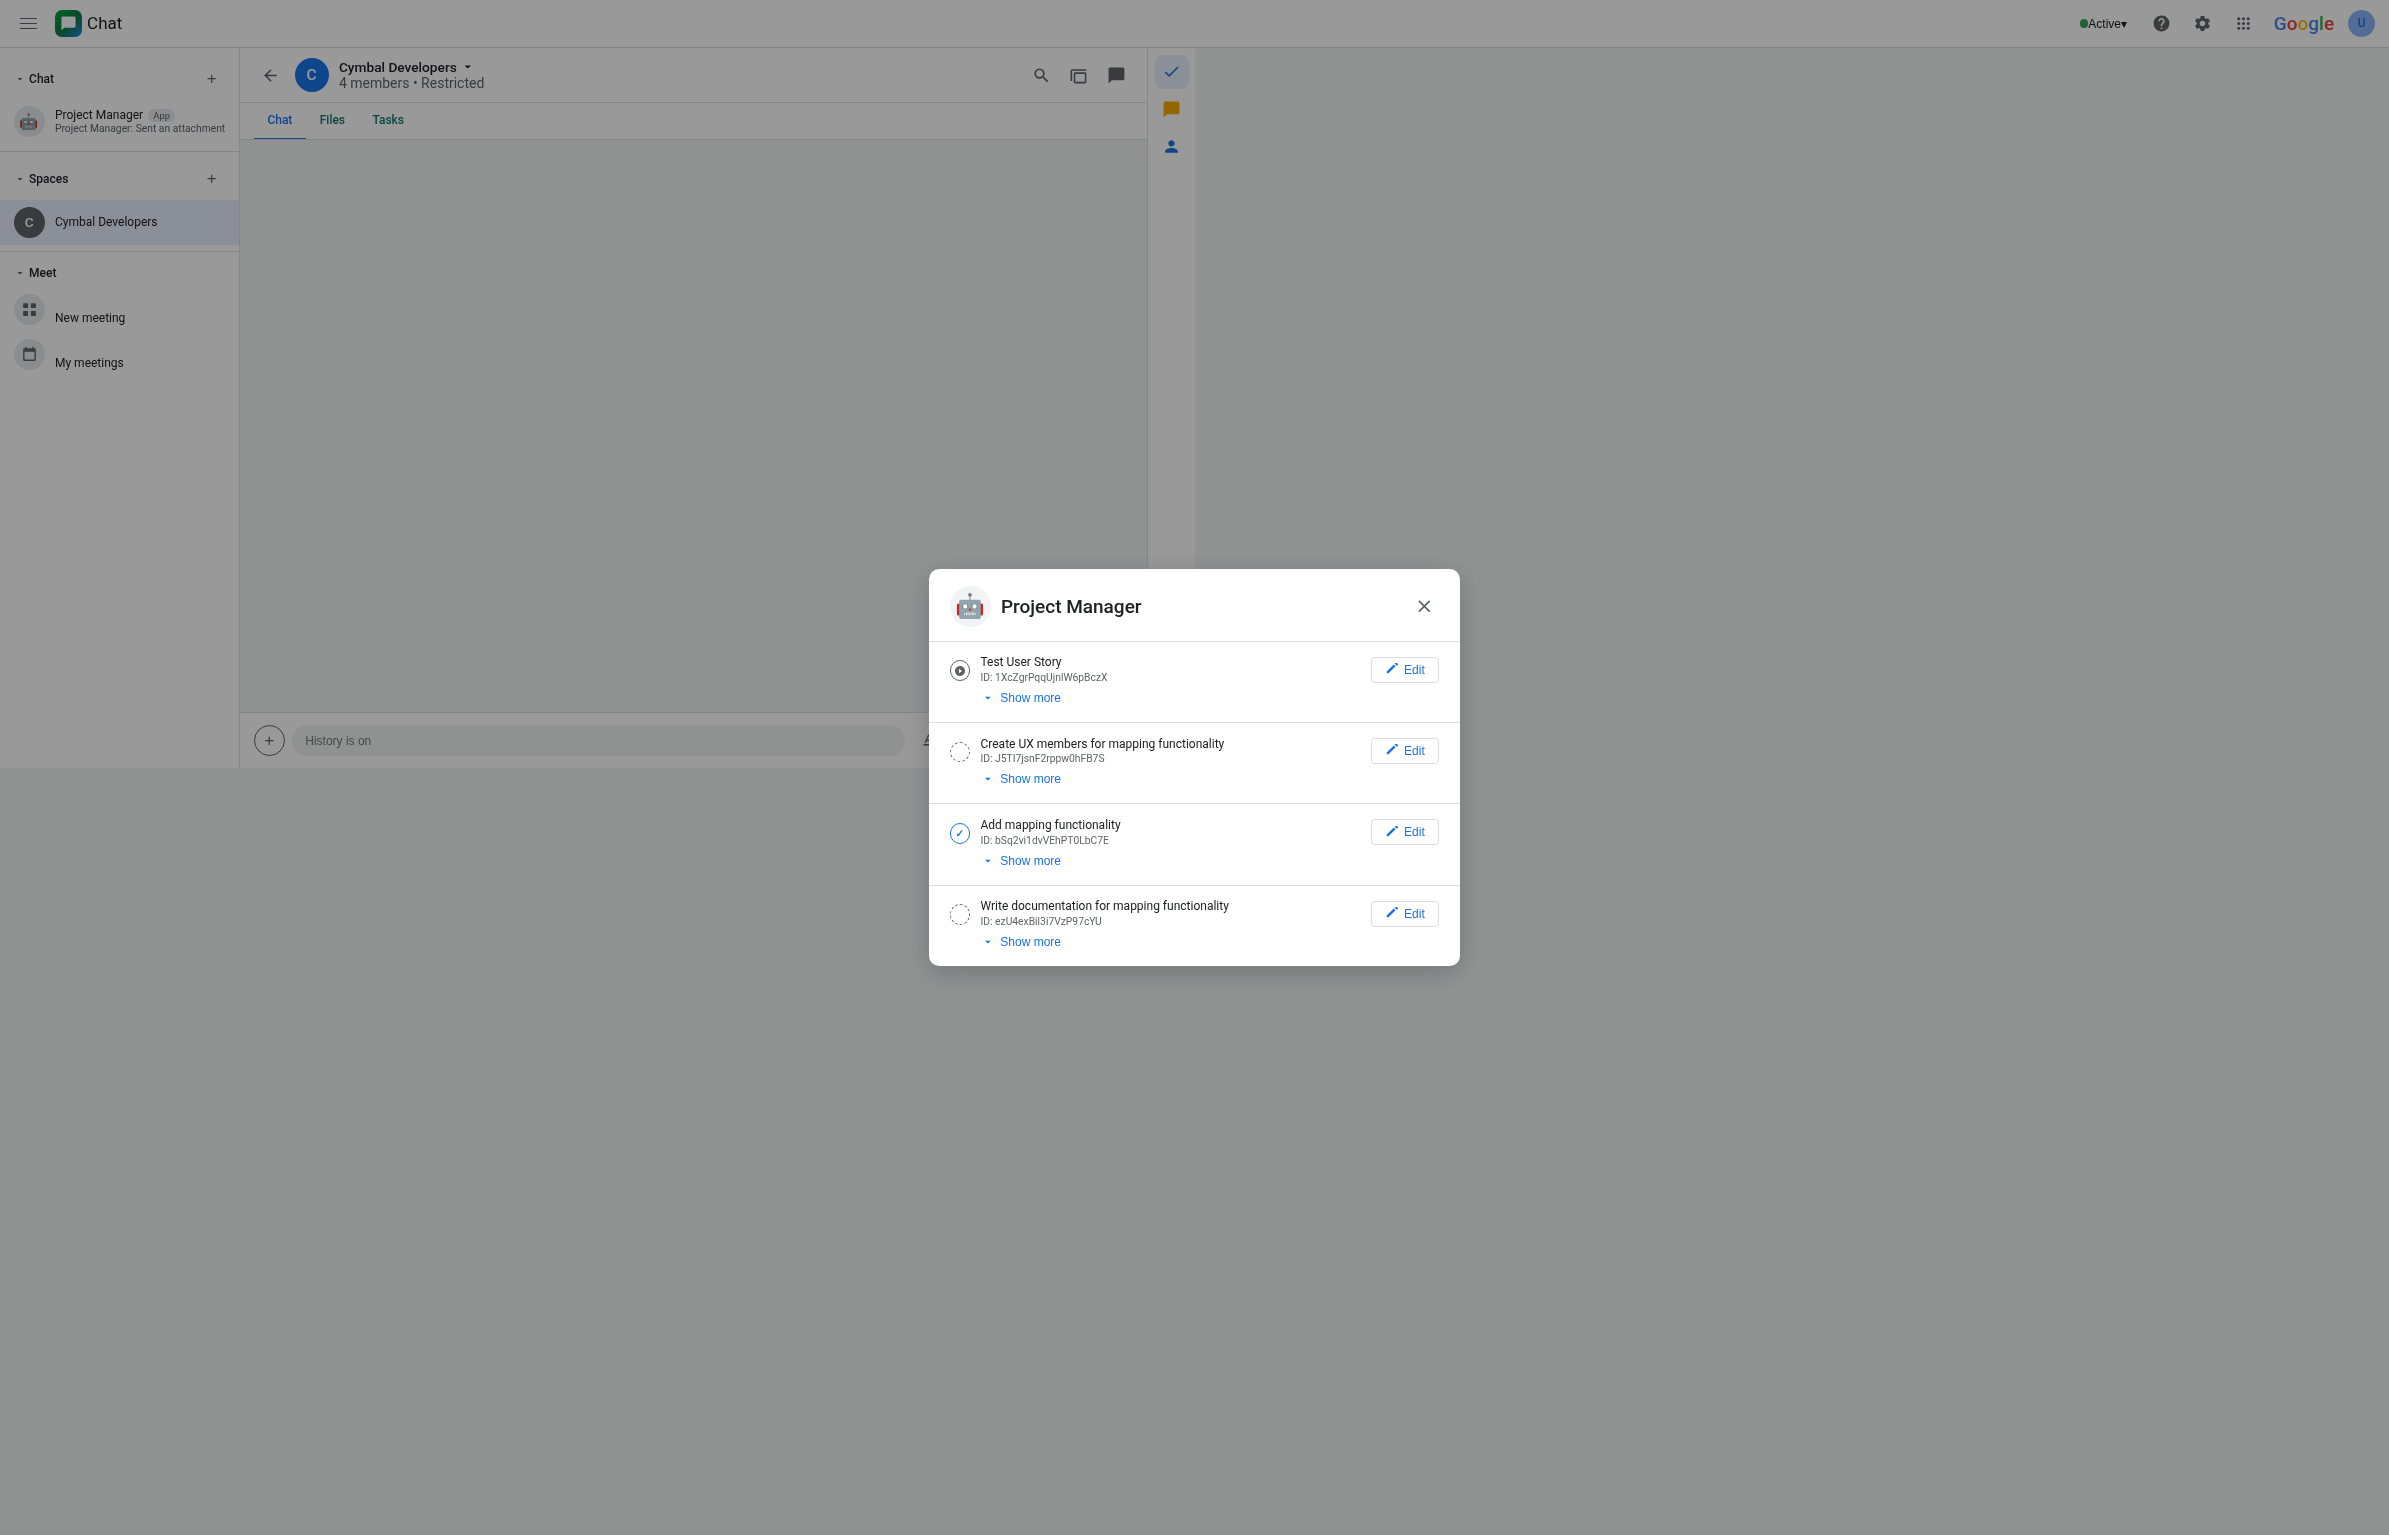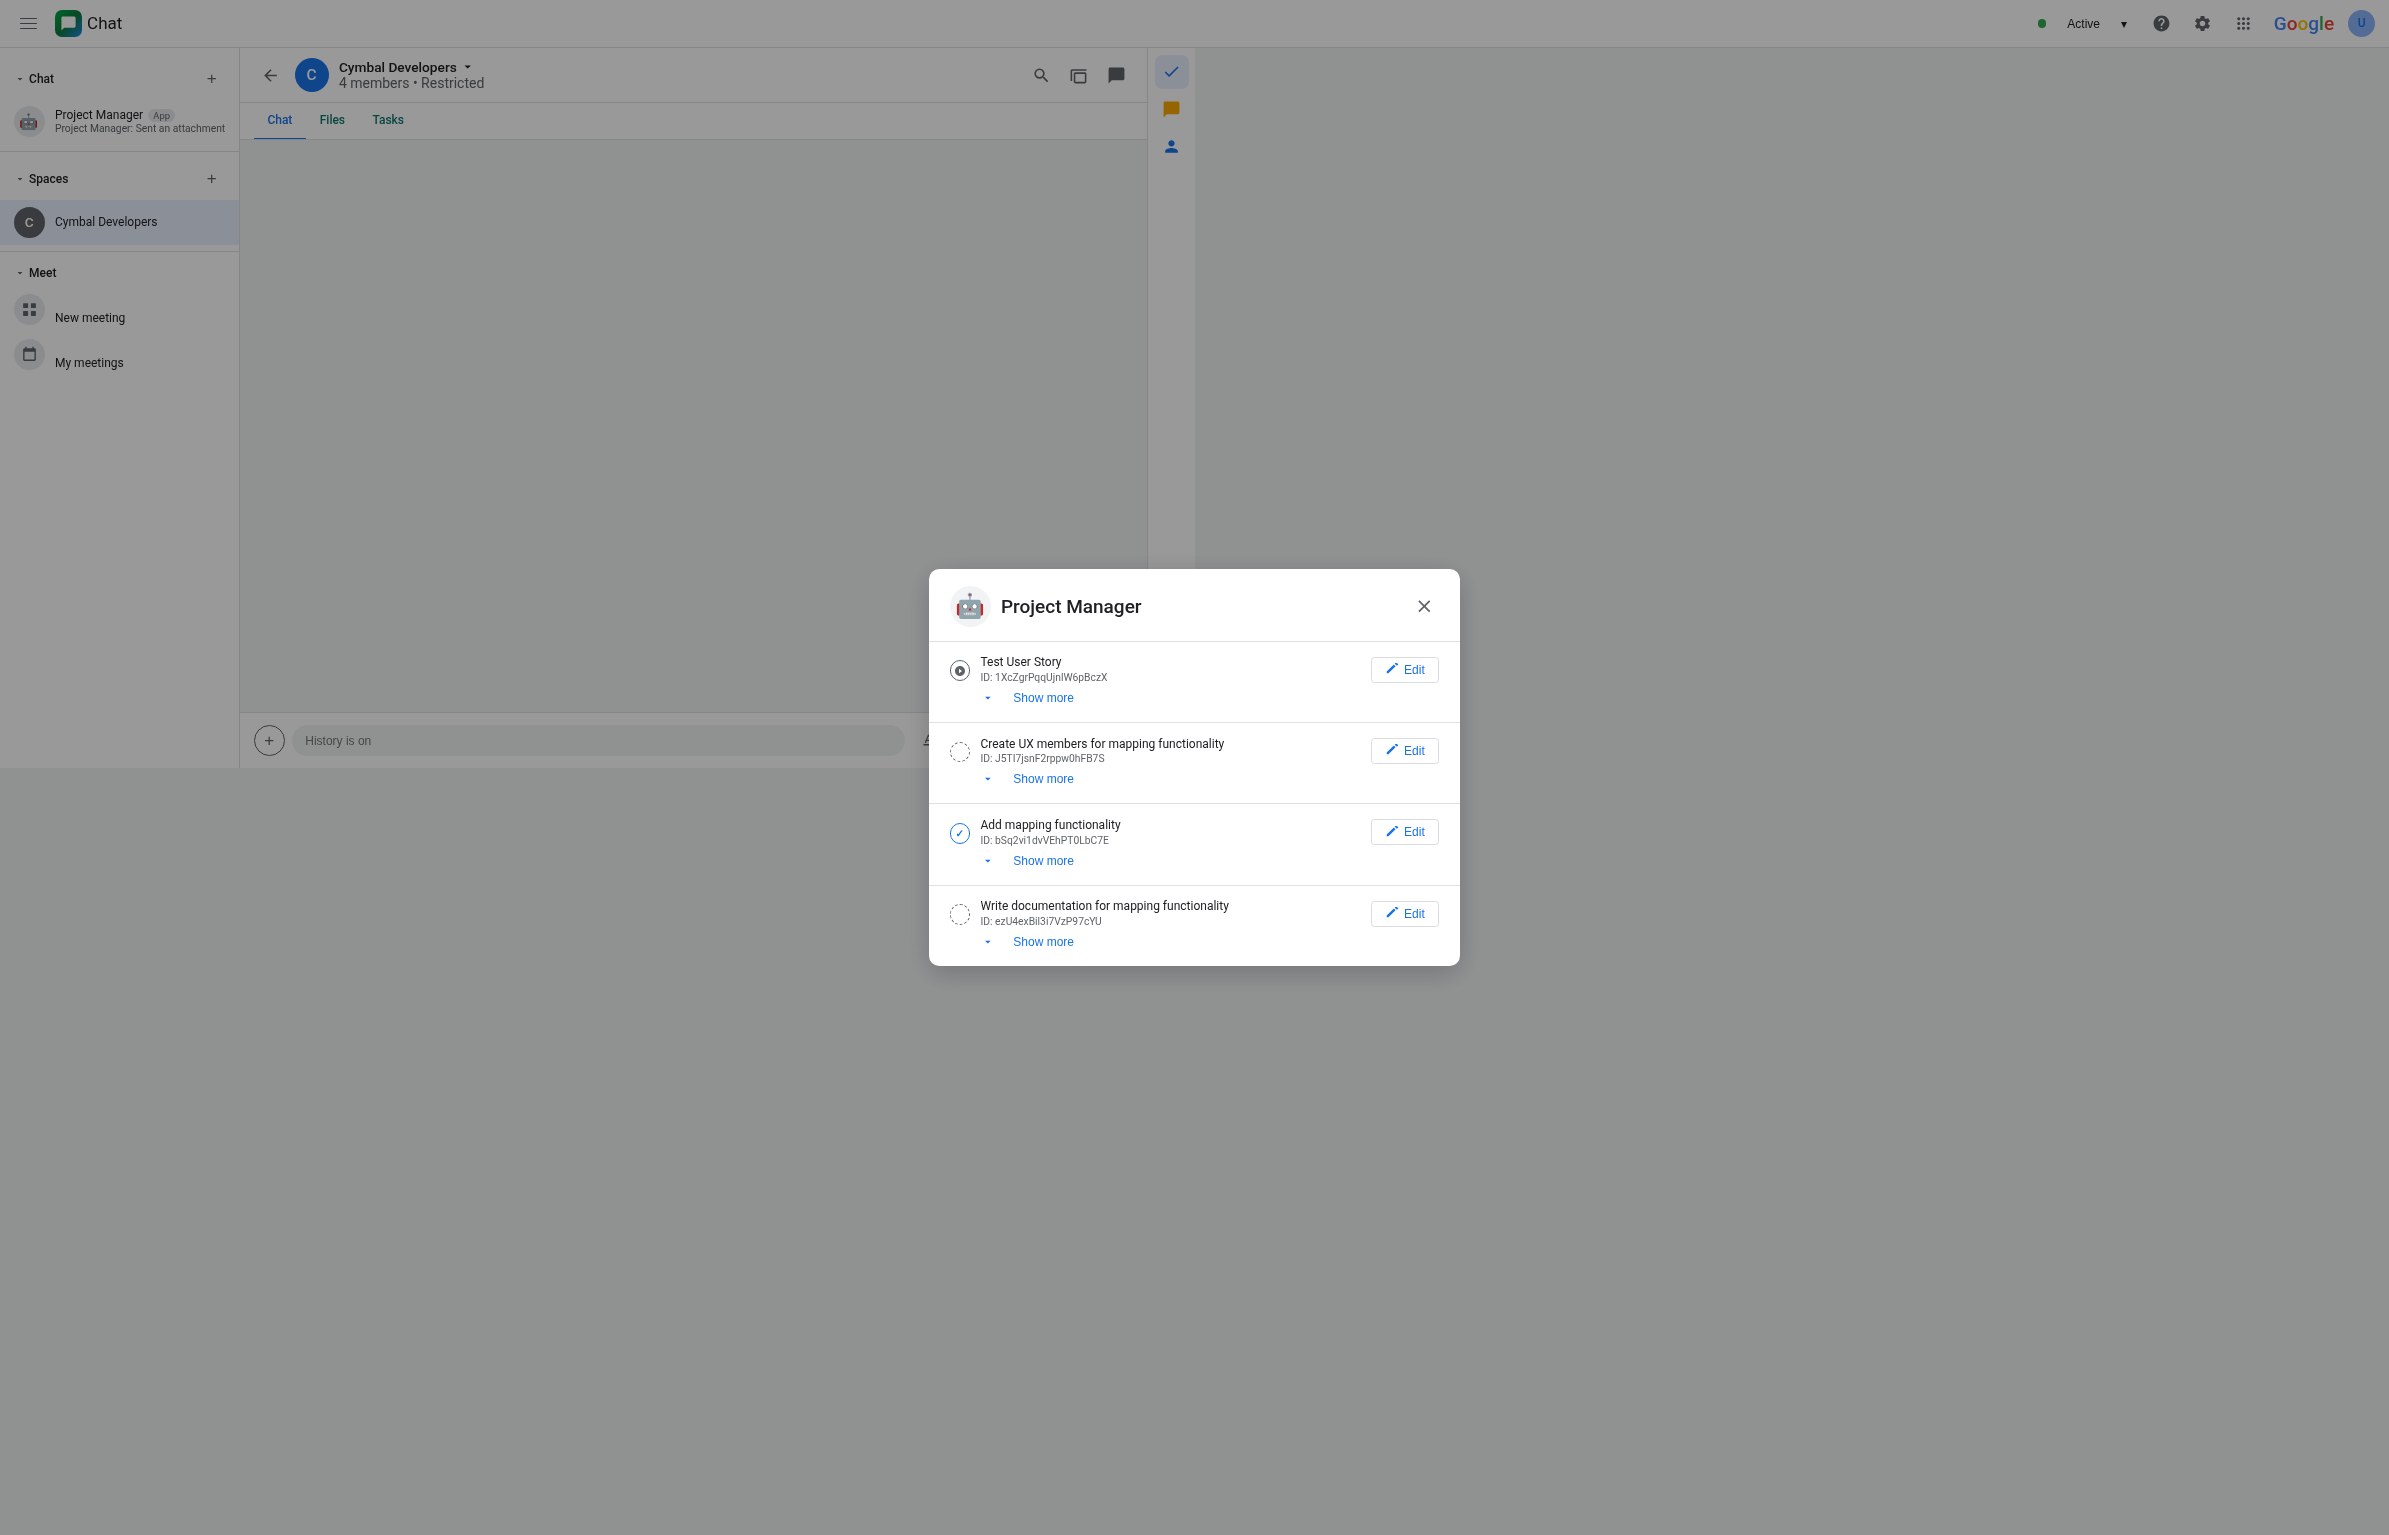--- a/index.html
+++ b/index.html
@@ -70,21 +70,21 @@
       border: none; background: transparent; font-size: 13.7px; color: #202124;
       outline: none; width: 100%;
     }
     .top-bar-right {
       display: flex;
       align-items: center;
       gap: 6.9px;
       margin-left: auto;
     }
     .status-btn {
-      display: flex; align-items: center; gap: 21px;
+      display: flex; align-items: center; gap: 0;
       padding: 5.1px 10.3px; border-radius: 17px; border: none;
       background: transparent; cursor: pointer; font-size: 12px; color: #202124;
     }
     .status-dot {
       width: 8.6px; height: 8.6px; border-radius: 50%; background: #34a853;
     }
     .icon-btn {
       width: 34px; height: 34px; border-radius: 50%; border: none;
       background: transparent; cursor: pointer; display: flex;
       align-items: center; justify-content: center; color: #5f6368;
@@ -390,21 +390,21 @@
     .edit-btn {
       display: flex; align-items: center; gap: 5.1px;
       padding: 5.1px 13.7px; border: 0.9px solid #dadce0;
       border-radius: 3.4px; cursor: pointer; background: #fff;
       font-size: 12px; color: #1a73e8; white-space: nowrap;
     }
     .show-more-row {
       padding: 6.9px 0 3.4px 31px;
     }
     .show-more-btn {
-      display: flex; align-items: center; gap: 19px;
+      display: flex; align-items: center; gap: 6px;
       color: #1a73e8; font-size: 12px; background: none; border: none;
       cursor: pointer; padding: 0;
     }
   </style>
 </head>
 <body>
 
 <div class="top-bar">
   <div class="top-bar-left">
     <button class="icon-btn">

